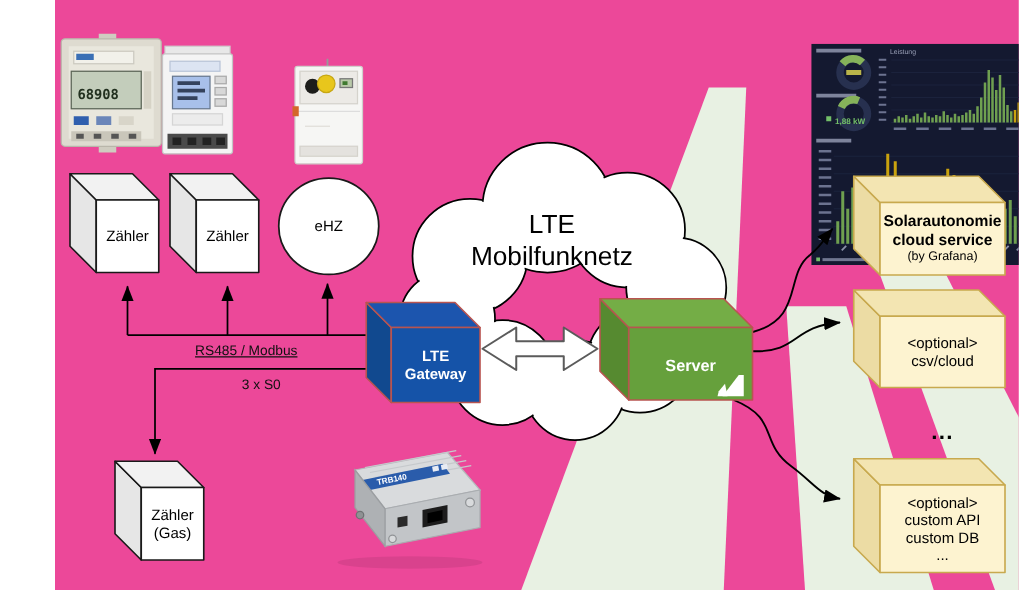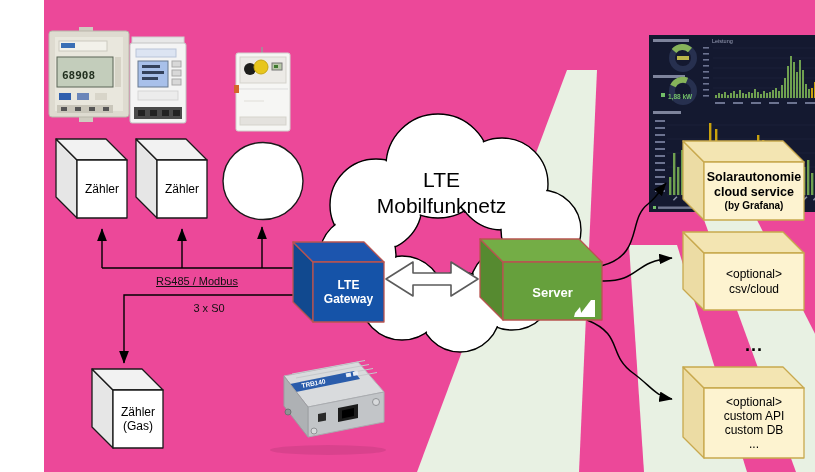--- a/index.html
+++ b/index.html
@@ -4,21 +4,21 @@
 <style>
   html,body{margin:0;padding:0;background:#fff;}
   #canvas{position:relative;width:815px;height:472px;overflow:hidden;background:#ec4899;
           font-family:"Liberation Sans",sans-serif;margin-left:44px;}
   #scene{position:absolute;left:0;top:0;}
   .lbl{position:absolute;display:flex;flex-direction:column;align-items:center;justify-content:center;
        text-align:center;line-height:1.18;color:#000;pointer-events:none;}
   .lbl span{display:block;}
   .cube-label{font-size:12px;}
   .white-bold{color:#ffffff;font-weight:bold;}
-  .small-note{font-size:10px;font-weight:bold;}
+  .small-note{font-size:10px;font-weight:normal;}
   .bold13{font-weight:bold;font-size:12.5px;}
   .cloud-text{font-size:21px;line-height:26px;}
   .link-label{font-size:11px;color:#111;}
   .dots{font-weight:bold;font-size:18px;letter-spacing:1px;}
 </style>
 </head>
 <body>
 
 <div id="canvas">
 
@@ -350,20 +350,23 @@
         </g>
   </g>
 </svg>
 
 <div class="lbl cube-label" style="left:33px;top:160px;width:50px;height:58px;">
   <span>Zähler</span>
 </div>
 <div class="lbl cube-label" style="left:113px;top:160px;width:50px;height:58px;">
   <span>Zähler</span>
 </div>
+<div class="lbl cube-label" style="left:179px;top:143px;width:80px;height:76px;">
+  <span>eHZ</span>
+</div>
 <div class="lbl cube-label" style="left:69px;top:390px;width:50px;height:58px;">
   <span>Zähler</span>
   <span>(Gas)</span>
 </div>
 <div class="lbl link-label" style="left:98px;top:273px;width:110px;height:16px;text-decoration:underline;">
   <span>RS485 / Modbus</span>
 </div>
 <div class="lbl link-label" style="left:120px;top:300px;width:90px;height:16px;">
   <span>3 x S0</span>
 </div>

